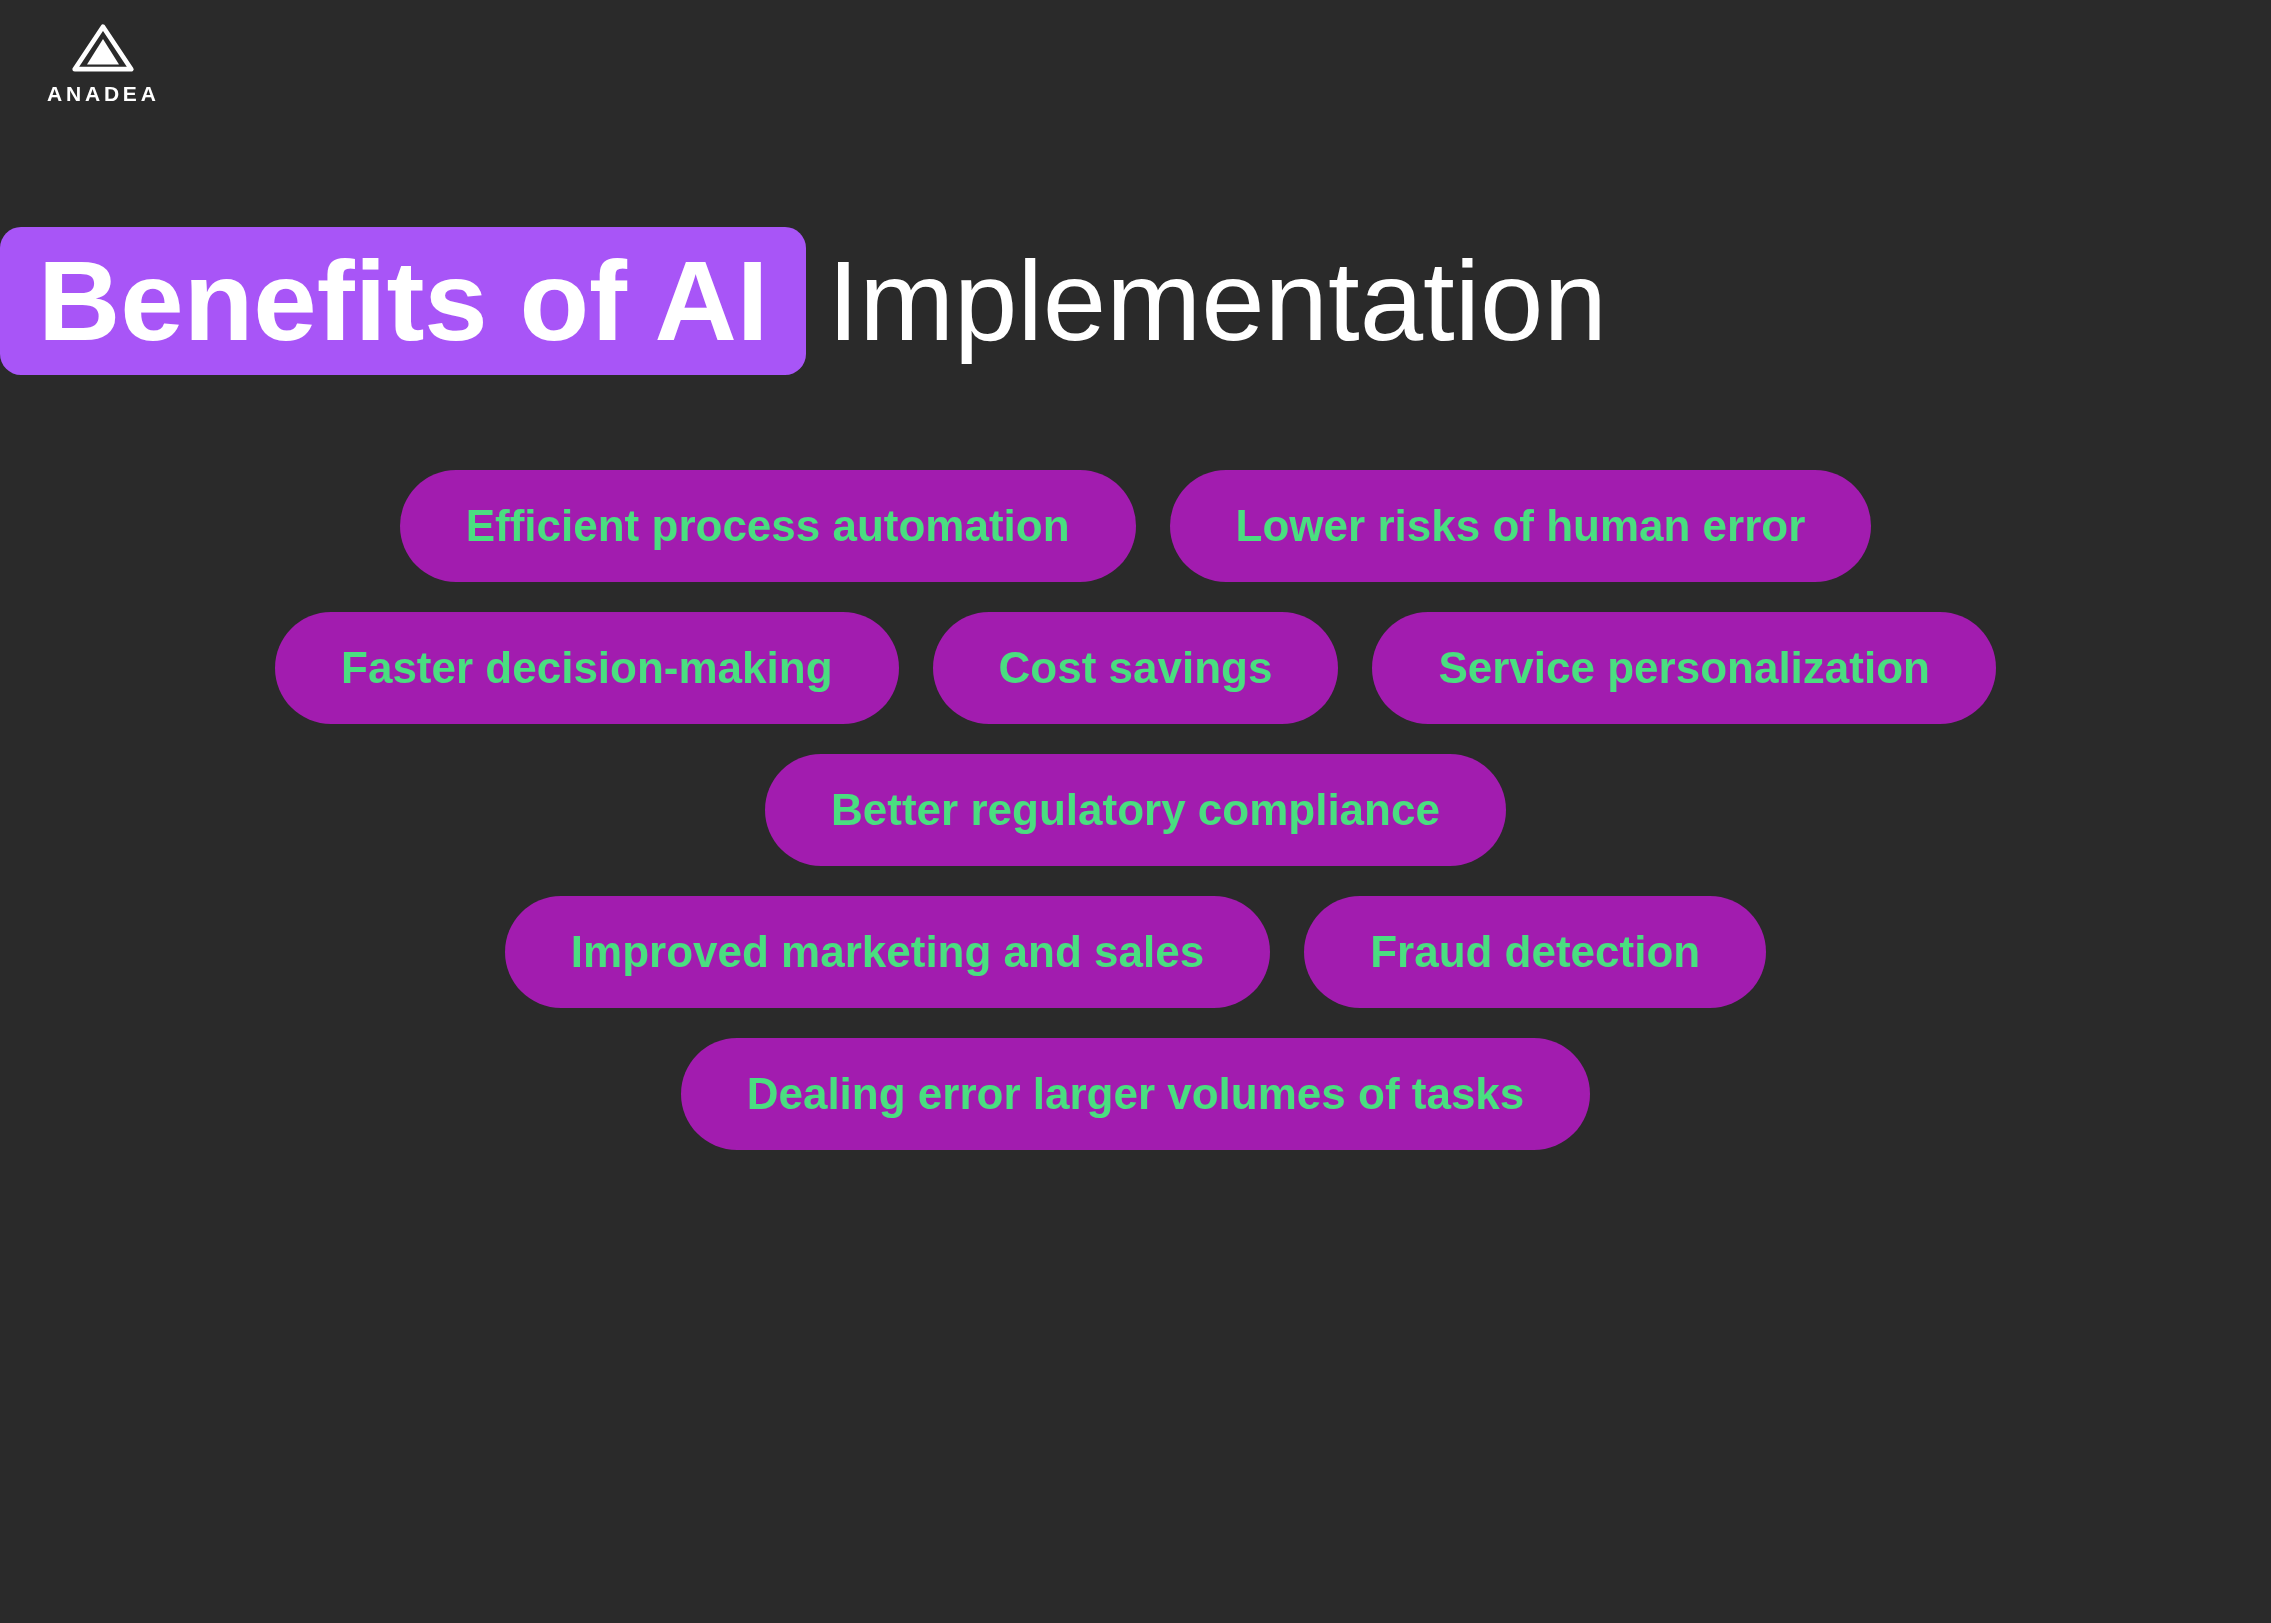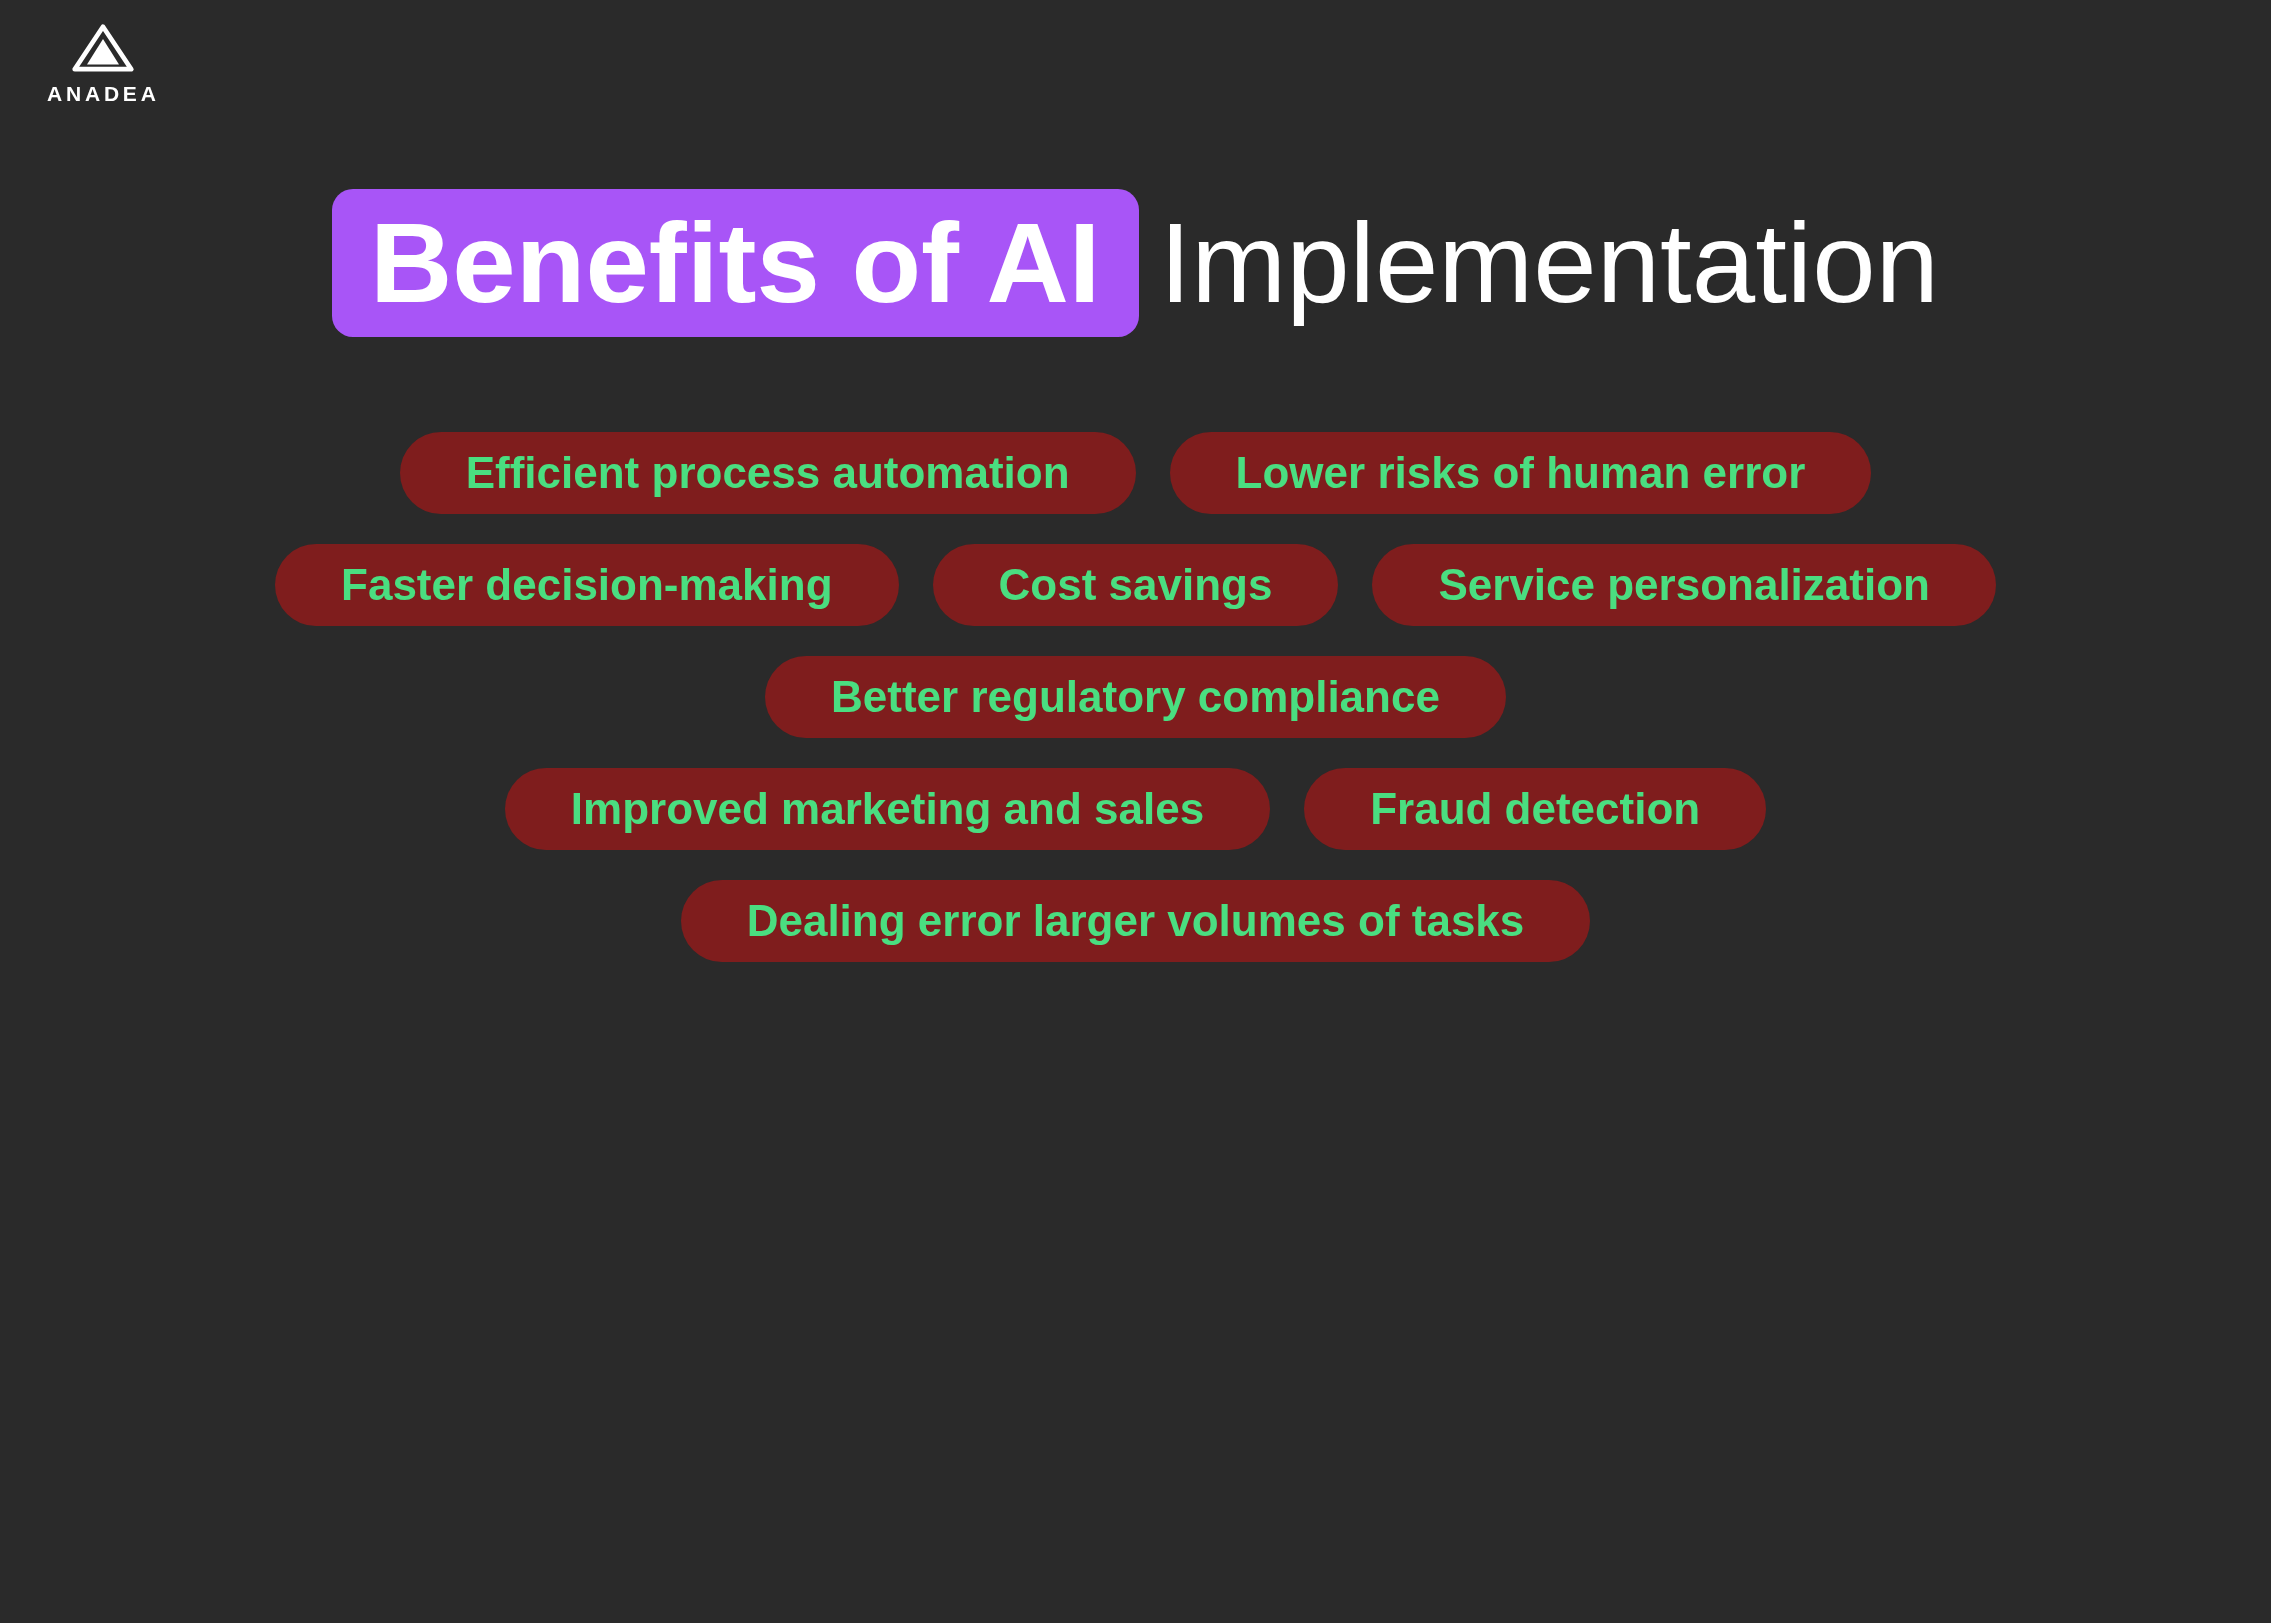--- a/index.html
+++ b/index.html
@@ -36,22 +36,23 @@
       color: #ffffff;
       font-size: 21px;
       font-weight: 700;
       letter-spacing: 3.8px;
       font-family: Arial, sans-serif;
     }
 
     .main-content {
       display: flex;
       flex-direction: column;
-      align-items: center;
+      align-items: flex-start;
       padding-top: 189px;
+      margin-top: 38px;
     }
 
     .title-area {
       display: flex;
       align-items: center;
       margin-bottom: 95px;
       gap: 0px;
     }
 
     .title-highlight {
@@ -87,23 +88,23 @@
     }
 
     .benefit-row {
       display: flex;
       justify-content: center;
       gap: 34px;
       width: 100%;
     }
 
     .benefit-pill {
-      background-color: #7f1d1d;
+      background-color: #a21caf;
       border-radius: 57px;
-      padding: 16px 66px;
+      padding: 31px 66px;
       display: flex;
       align-items: center;
       justify-content: center;
     }
 
     .benefit-pill-text {
       color: #4ade80;
       font-size: 44px;
       font-weight: 600;
       font-family: Arial, sans-serif;

